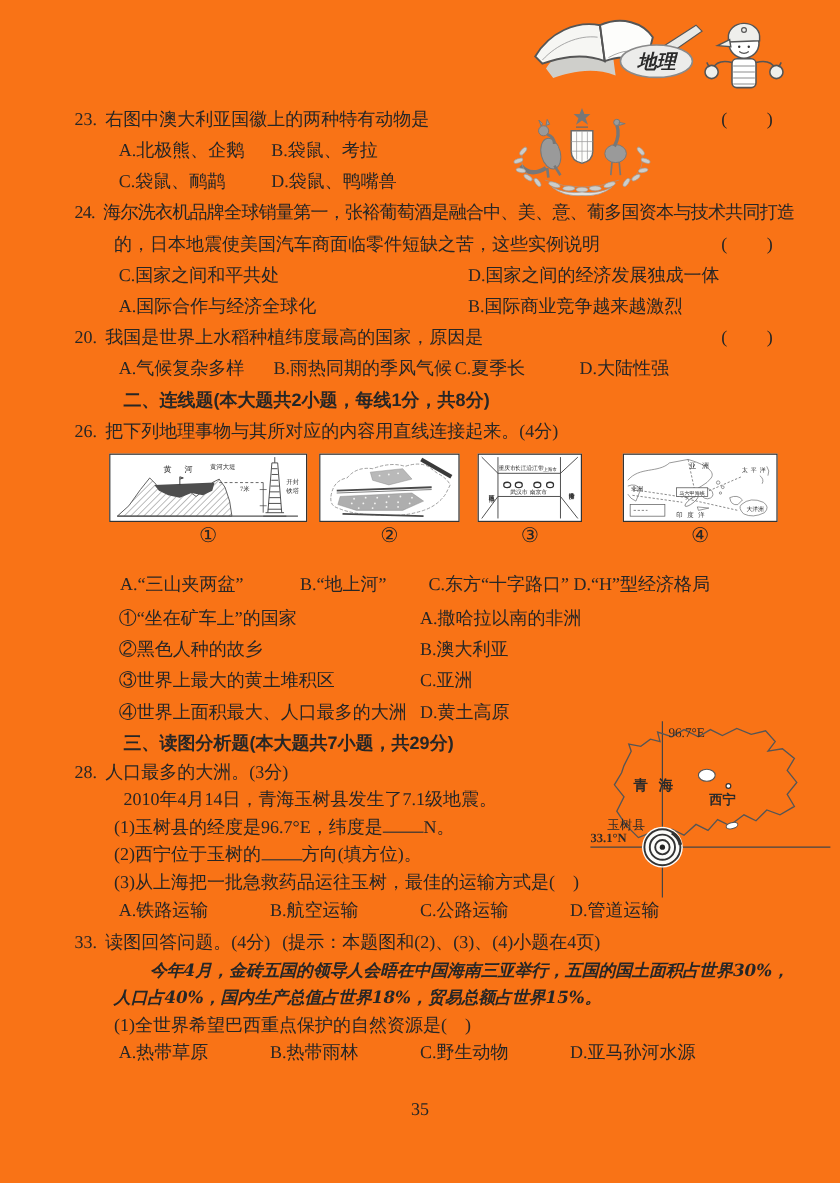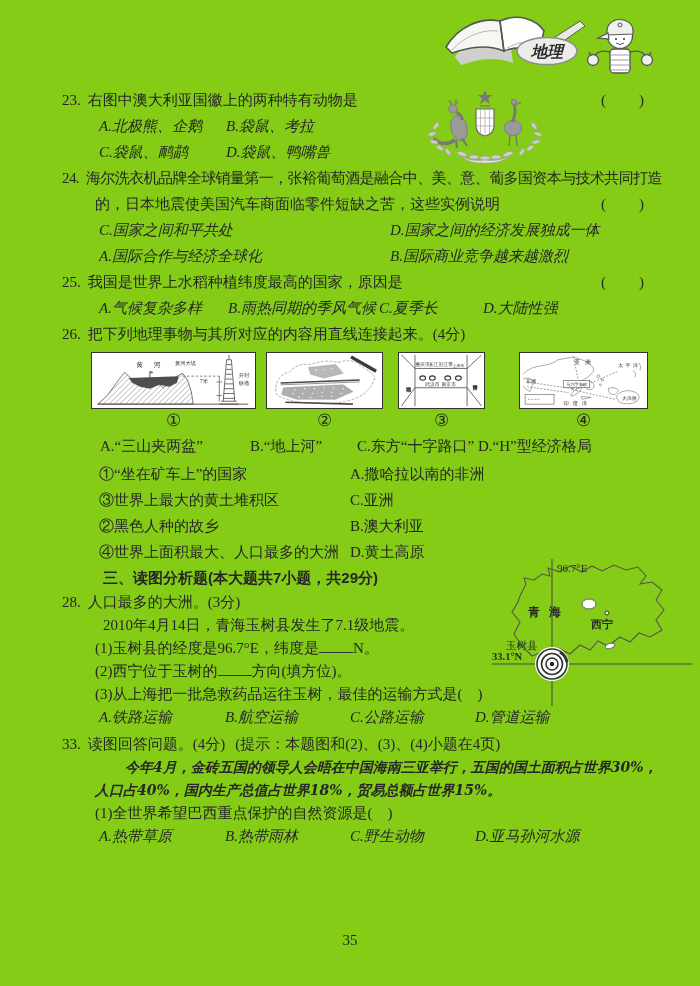--- a/index.html
+++ b/index.html
@@ -1,46 +1,46 @@
 <!DOCTYPE html>
 <html><head>
 <meta charset="utf-8">
 <style>
   * { margin:0; padding:0; box-sizing:border-box; }
   html,body { background:#ffffff; }
   .page {
     position:relative; width:700px; height:986px; margin:0 auto;
-    background:#84cc16; color:#262626; overflow:hidden;
+    background:#f97316; color:#262626; overflow:hidden;
     font-family:"Liberation Serif","DejaVu Serif",serif;
   }
   .content { padding:87px 55px 0 62px; font-size:15px; }
   .line { position:relative; height:26px; line-height:26px; white-space:nowrap; }
   .tight .line { height:23px; line-height:23px; }
   .qnum { display:inline-block; padding-right:7px;font-family:Liberation Serif, serif; }
   .bracket { position:absolute; right:0; top:0; white-space:pre; letter-spacing:1px; }
-  .opts { padding-left:37px;font-style:italic; }
+  .opts { padding-left:37px; }
   .col { display:inline-block; vertical-align:top; }
   .sec { font-family:"Liberation Sans","DejaVu Sans",sans-serif; font-weight:bold; padding-left:41px; }
   .squeeze { letter-spacing:-0.6px; }
   .indent2 { padding-left:33px; }
   .q23, .q28 { position:relative; }
   .arms { position:absolute; left:362px; top:1px; }
   .deco { position:absolute; left:428px; top:3px; }
   .figrow { display:flex; margin:5px 0 0 29px; }
   .figbox { border:1.5px solid #333; background:#fff; height:57px; flex:none; }
   .f2 { margin-left:10px; } .f3 { margin-left:15px; } .f4 { margin-left:34px; }
   .caps { display:flex; margin-left:29px; height:24px; line-height:24px; font-size:17px; }
   .caps span { text-align:center; flex:none; }
-  .ansrow { padding-left:38px; margin-bottom:2px; }
+  .ansrow { padding-left:38px; margin-bottom:2px;margin-top:16px; }
   .q27row { padding-left:37px; }
   .blank { display:inline-block; width:34px; height:14px; border-bottom:1px solid #333; vertical-align:baseline; }
   .para { font-style:italic; font-size:14px; font-family:"DejaVu Serif","Liberation Serif",serif;font-weight:bold; }
   .hint { margin-left:10px; }
   .map28 { position:absolute; left:428px; top:-57px; }
-  .pagenum { position:absolute; bottom:37px; left:0; width:100%; text-align:center; font-size:15px; }
+  .pagenum { position:absolute; bottom:52px; left:0; width:100%; text-align:center; font-size:15px; }
   svg text { fill:#2a2a2a; font-family:"Liberation Serif","DejaVu Serif",serif; }
 </style>
 </head>
 <body>
 
 <div class="page">
 
   <svg class="deco" width="240" height="80" viewBox="0 0 240 80">
     <g>
       <path d="M22,48 C34,30 56,20 76,24 L80,54 C60,46 40,52 28,56 Z" fill="#cfcfcb" stroke="none" transform="translate(5,6)"></path>
@@ -146,28 +146,29 @@
       <div class="line opts">
         <span class="col" style="width:291px">C.国家之间和平共处</span><span class="col">D.国家之间的经济发展独成一体</span>
       </div>
       <div class="line opts">
         <span class="col" style="width:291px">A.国际合作与经济全球化</span><span class="col">B.国际商业竞争越来越激烈</span>
       </div>
     </div>
 
     <div>
       <div class="line">
-        <span class="qnum">25.</span><span>我国是世界上水稻种植纬度最高的国家，原因是</span>
+        <span class="qnum">20.</span><span>我国是世界上水稻种植纬度最高的国家，原因是</span>
         <span class="bracket">(　　)</span>
       </div>
       <div class="line opts">
         <span class="col" style="width:129px">A.气候复杂多样</span><span class="col" style="width:151px">B.雨热同期的季风气候</span><span class="col" style="width:104px">C.夏季长</span><span class="col">D.大陆性强</span>
       </div>
     </div>
 
+    <div class="line sec">二、连线题(本大题共2小题，每线1分，共8分)</div>
 
     <div>
       <div class="line">
         <span class="qnum">26.</span><span>把下列地理事物与其所对应的内容用直线连接起来。(4分)</span>
       </div>
 
       <div class="figrow">
 
         <svg class="figbox" width="165" height="57" viewBox="0 0 165 57">
           <defs>
@@ -288,24 +289,24 @@
       <div class="line ansrow">
         <span class="col" style="width:150px">A.“三山夹两盆”</span><span class="col" style="width:107px">B.“地上河”</span><span class="col" style="width:121px">C.东方“十字路口”</span><span class="col">D.“H”型经济格局</span>
       </div>
     </div>
 
     <div>
       <div class="line q27row">
         <span class="col" style="width:251px">①“坐在矿车上”的国家</span><span class="col">A.撒哈拉以南的非洲</span>
       </div>
       <div class="line q27row">
+        <span class="col" style="width:251px">②黑色人种的故乡</span><span class="col">B.澳大利亚</span>
+      </div>
+      <div class="line q27row">
         <span class="col" style="width:251px">③世界上最大的黄土堆积区</span><span class="col">C.亚洲</span>
-      </div>
-      <div class="line q27row">
-        <span class="col" style="width:251px">②黑色人种的故乡</span><span class="col">B.澳大利亚</span>
       </div>
       <div class="line q27row">
         <span class="col" style="width:251px">④世界上面积最大、人口最多的大洲</span><span class="col">D.黄土高原</span>
       </div>
     </div>
 
     <div class="line sec">三、读图分析题(本大题共7小题，共29分)</div>
 
     <div class="q28 tight">
       <div class="line">

